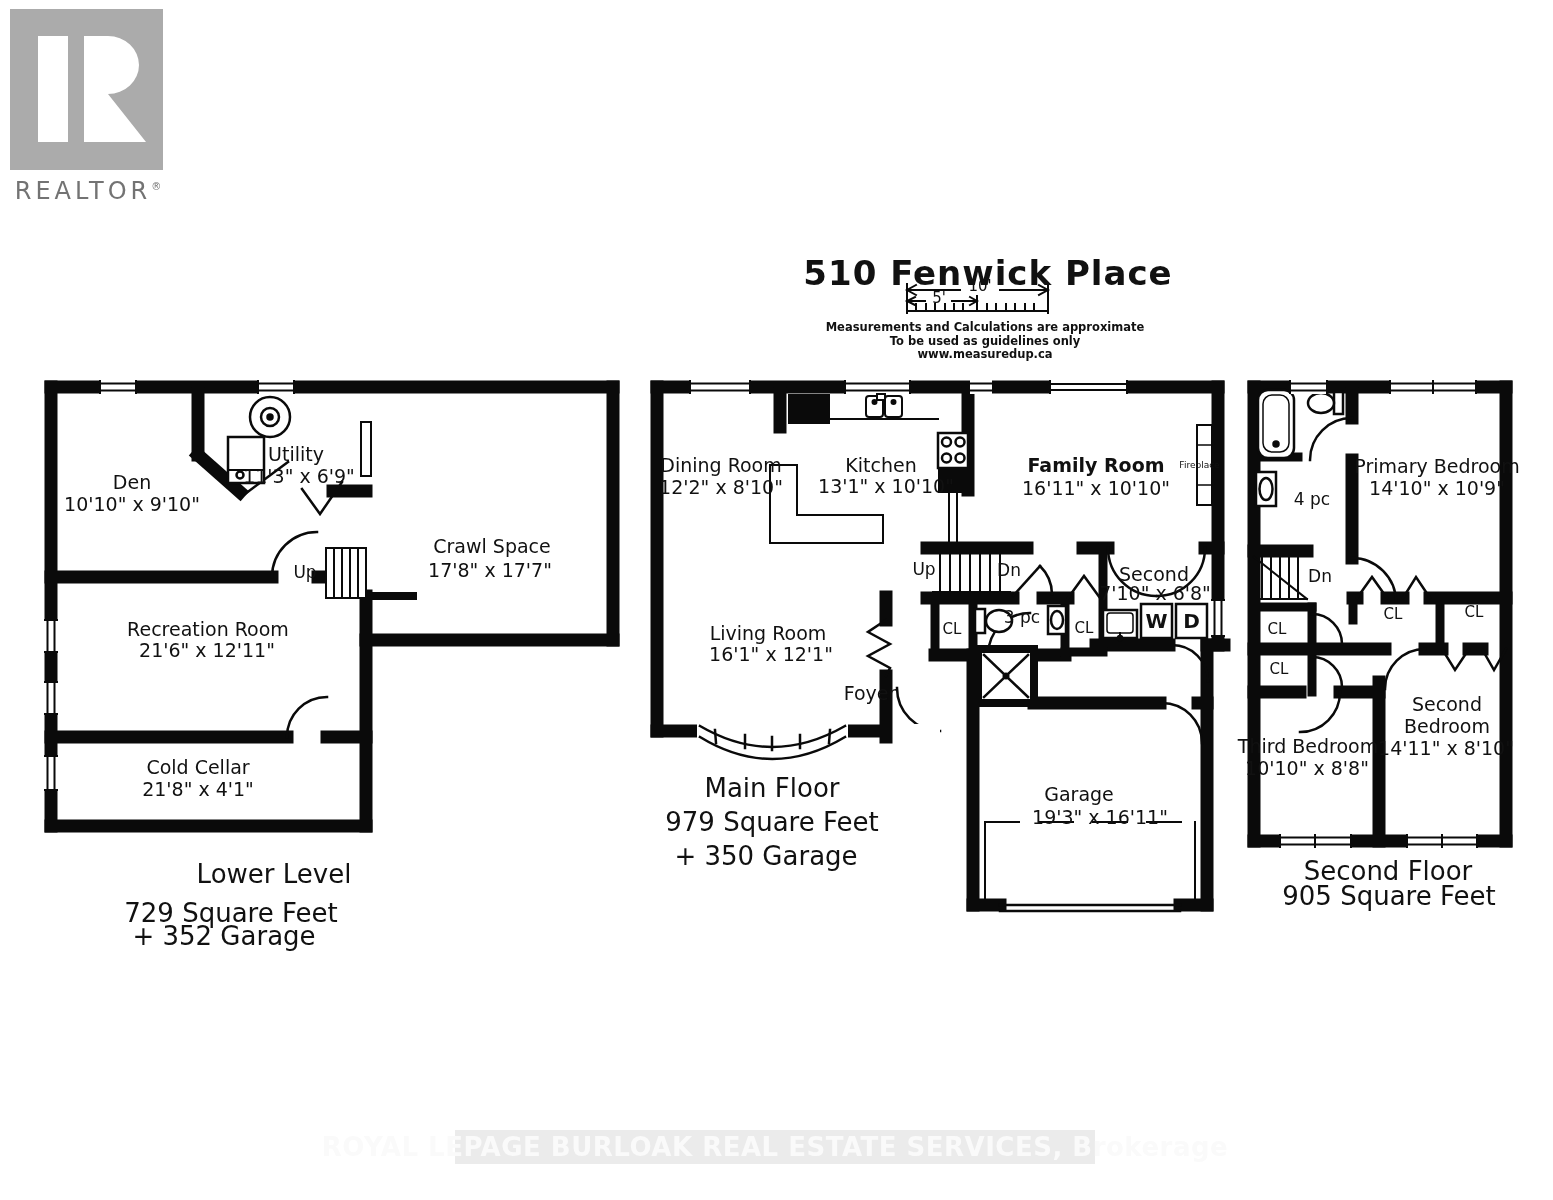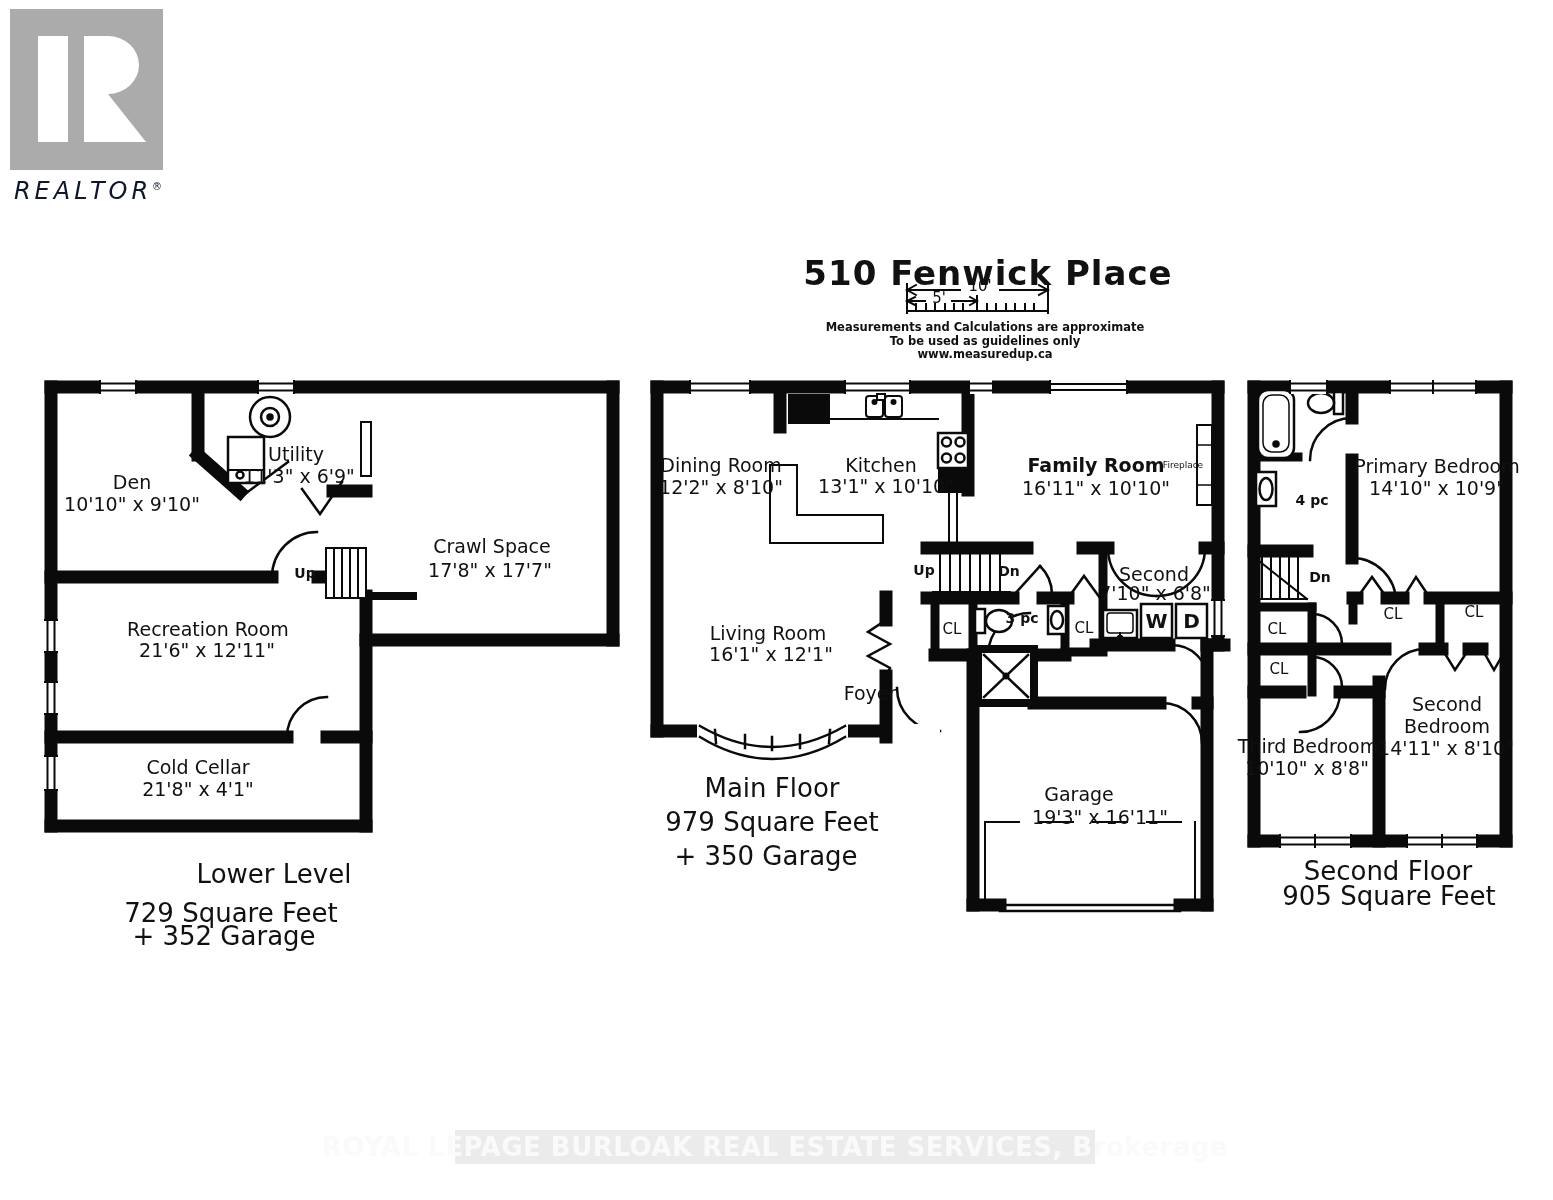--- a/index.html
+++ b/index.html
@@ -2,29 +2,29 @@
 <html><head>
 <meta charset="utf-8">
 <style>
   html,body{margin:0;padding:0;background:#fff;}
   #canvas{position:relative;width:1553px;height:1200px;background:#ffffff;overflow:hidden;
           font-family:"DejaVu Sans",sans-serif;}
   .lbl{position:absolute;transform:translate(-50%,-50%);color:#111;white-space:nowrap;
        text-align:center;line-height:1.05;font-family:"DejaVu Sans",sans-serif;}
   .big{font-size:26px;}
   .room{font-size:19px;}
-  .marker{font-size:14px;font-weight:bold;}
+  .marker{font-size:17px;}
   .cl{font-size:15px;}
   .wd{font-size:20px;font-weight:bold;}
   .title{font-size:34px;letter-spacing:1px;}
   .scale{font-size:15px;}
   .disc{font-size:11.5px;font-weight:600;}
   .tiny{font-size:9px;}
   #realtor-text{position:absolute;left:8px;top:177px;width:160px;text-align:center;
-       font-size:24px;letter-spacing:4px;color:#0f172a;font-style:italic;}
+       font-size:24px;letter-spacing:4px;color:#737373;}
   #realtor-text sup{font-size:10px;letter-spacing:0;}
   #watermark{position:absolute;left:455px;top:1130px;width:640px;height:34px;
        background:#ebebeb;color:#fafafa;font-size:26px;font-weight:bold;
        display:flex;align-items:center;justify-content:center;white-space:nowrap;
        letter-spacing:0.5px;}
   svg{position:absolute;left:0;top:0;}
   svg *{vector-effect:none;}
 </style>
 </head>
 <body>
@@ -345,21 +345,21 @@
   <div class="lbl big" style="left:230px;top:875px;margin-left:44px;">Lower Level</div>
   <div class="lbl big" style="left:231px;top:906px;margin-top:8px;">729 Square Feet</div>
   <div class="lbl big" style="left:224px;top:937px;">+ 352 Garage</div>
 
   <div class="lbl room" style="left:721px;top:466px;">Dining Room</div>
   <div class="lbl room" style="left:721px;top:488px;">12'2" x 8'10"</div>
   <div class="lbl room" style="left:881px;top:466px;">Kitchen</div>
   <div class="lbl room" style="left:886px;top:487px;">13'1" x 10'10"</div>
   <div class="lbl room" style="left:1096px;top:466px;font-weight:bold;">Family Room</div>
   <div class="lbl room" style="left:1096px;top:489px;">16'11" x 10'10"</div>
-  <div class="lbl tiny" style="left:1183px;top:466px;">Fireplace</div>
+  <div class="lbl tiny" style="left:1183px;top:466px;padding-left:33px;">Fireplace</div>
   <div class="lbl room" style="left:768px;top:634px;">Living Room</div>
   <div class="lbl room" style="left:771px;top:655px;">16'1" x 12'1"</div>
   <div class="lbl marker" style="left:924px;top:570px;">Up</div>
   <div class="lbl marker" style="left:1009px;top:571px;">Dn</div>
   <div class="lbl marker" style="left:1022px;top:618px;">3 pc</div>
   <div class="lbl cl" style="left:952px;top:630px;">CL</div>
   <div class="lbl cl" style="left:1084px;top:629px;">CL</div>
   <div class="lbl room" style="left:1154px;top:575px;">Second</div>
   <div class="lbl room" style="left:1155px;top:594px;">7'10" x 6'8"</div>
   <div class="lbl wd" style="left:1156.5px;top:621px;">W</div>

